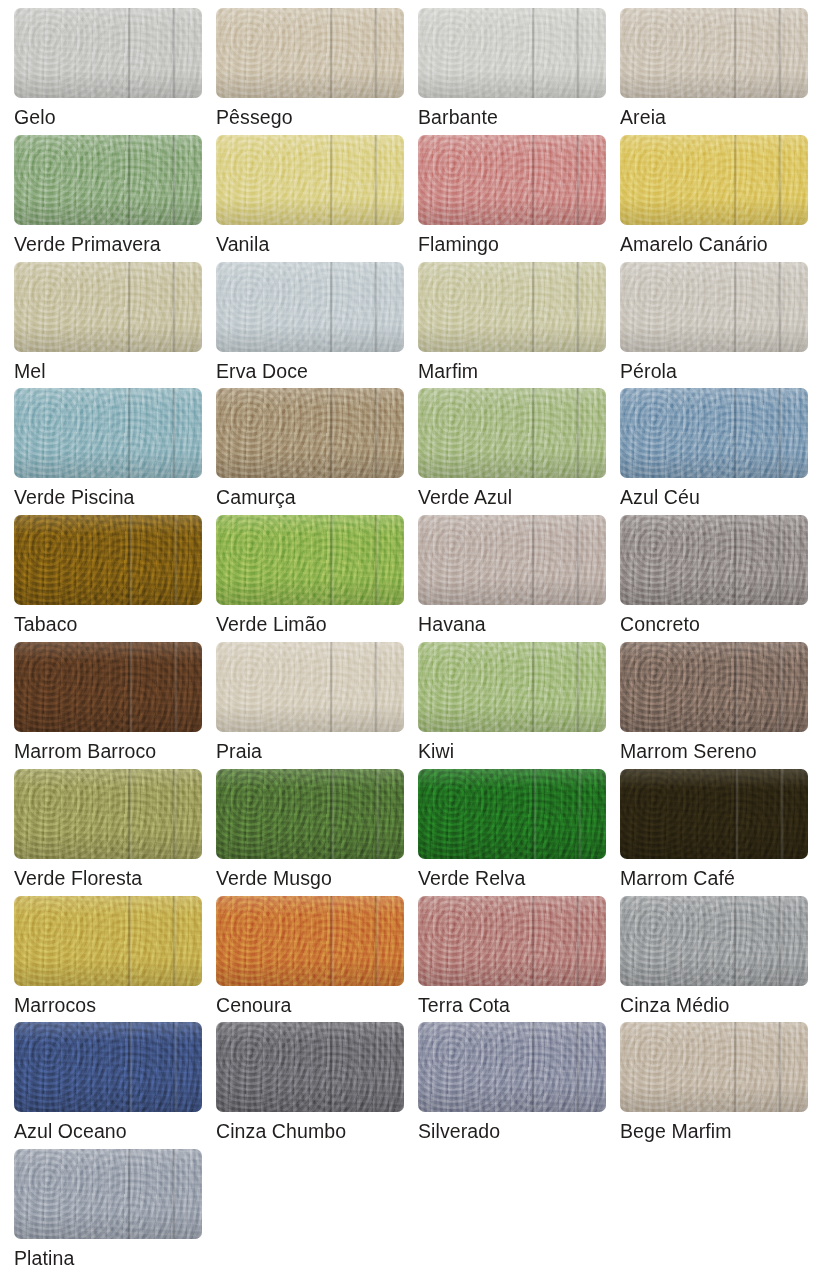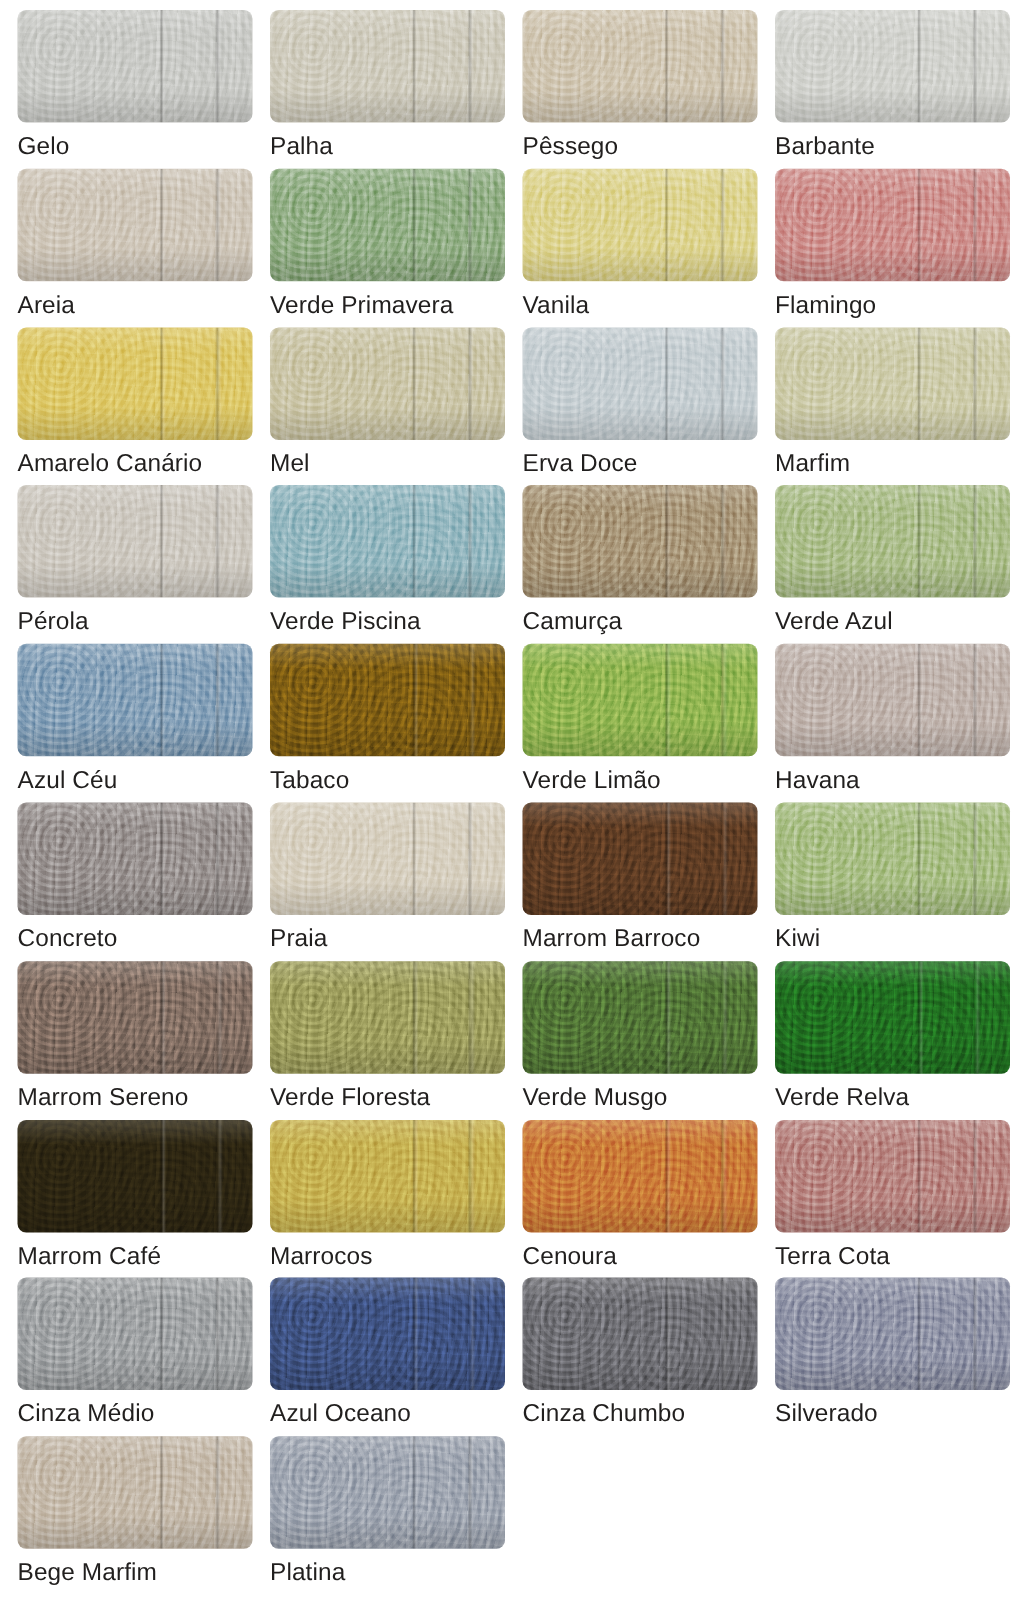--- a/index.html
+++ b/index.html
@@ -119,24 +119,20 @@
 </style>
 </head>
 <body style="background: rgb(255, 255, 255);">
 
 <div id="palette-grid">
     <div class="swatch-cell">
       <div class="swatch-chip" style="background-color: rgb(199, 200, 196);"></div>
       <div class="swatch-label">Gelo</div>
     </div>
     <div class="swatch-cell">
-      <div class="swatch-chip" style="background-color: rgb(205, 201, 186);"></div>
-      <div class="swatch-label">Palha</div>
-    </div>
-    <div class="swatch-cell">
       <div class="swatch-chip" style="background-color: rgb(206, 195, 174);"></div>
       <div class="swatch-label">Pêssego</div>
     </div>
     <div class="swatch-cell">
       <div class="swatch-chip" style="background-color: rgb(207, 208, 203);"></div>
       <div class="swatch-label">Barbante</div>
     </div>
     <div class="swatch-cell">
       <div class="swatch-chip" style="background-color: rgb(205, 196, 182);"></div>
       <div class="swatch-label">Areia</div>
@@ -199,28 +195,28 @@
     </div>
     <div class="swatch-cell">
       <div class="swatch-chip" style="background-color: rgb(189, 176, 169);"></div>
       <div class="swatch-label">Havana</div>
     </div>
     <div class="swatch-cell">
       <div class="swatch-chip" style="background-color: rgb(148, 141, 139);"></div>
       <div class="swatch-label">Concreto</div>
     </div>
     <div class="swatch-cell">
+      <div class="swatch-chip" style="background-color: rgb(91, 58, 34);"></div>
+      <div class="swatch-label">Marrom Barroco</div>
+    </div>
+    <div class="swatch-cell">
       <div class="swatch-chip" style="background-color: rgb(213, 205, 188);"></div>
       <div class="swatch-label">Praia</div>
     </div>
     <div class="swatch-cell">
-      <div class="swatch-chip" style="background-color: rgb(91, 58, 34);"></div>
-      <div class="swatch-label">Marrom Barroco</div>
-    </div>
-    <div class="swatch-cell">
       <div class="swatch-chip" style="background-color: rgb(164, 187, 127);"></div>
       <div class="swatch-label">Kiwi</div>
     </div>
     <div class="swatch-cell">
       <div class="swatch-chip" style="background-color: rgb(125, 106, 95);"></div>
       <div class="swatch-label">Marrom Sereno</div>
     </div>
     <div class="swatch-cell">
       <div class="swatch-chip" style="background-color: rgb(154, 154, 90);"></div>
       <div class="swatch-label">Verde Floresta</div>

